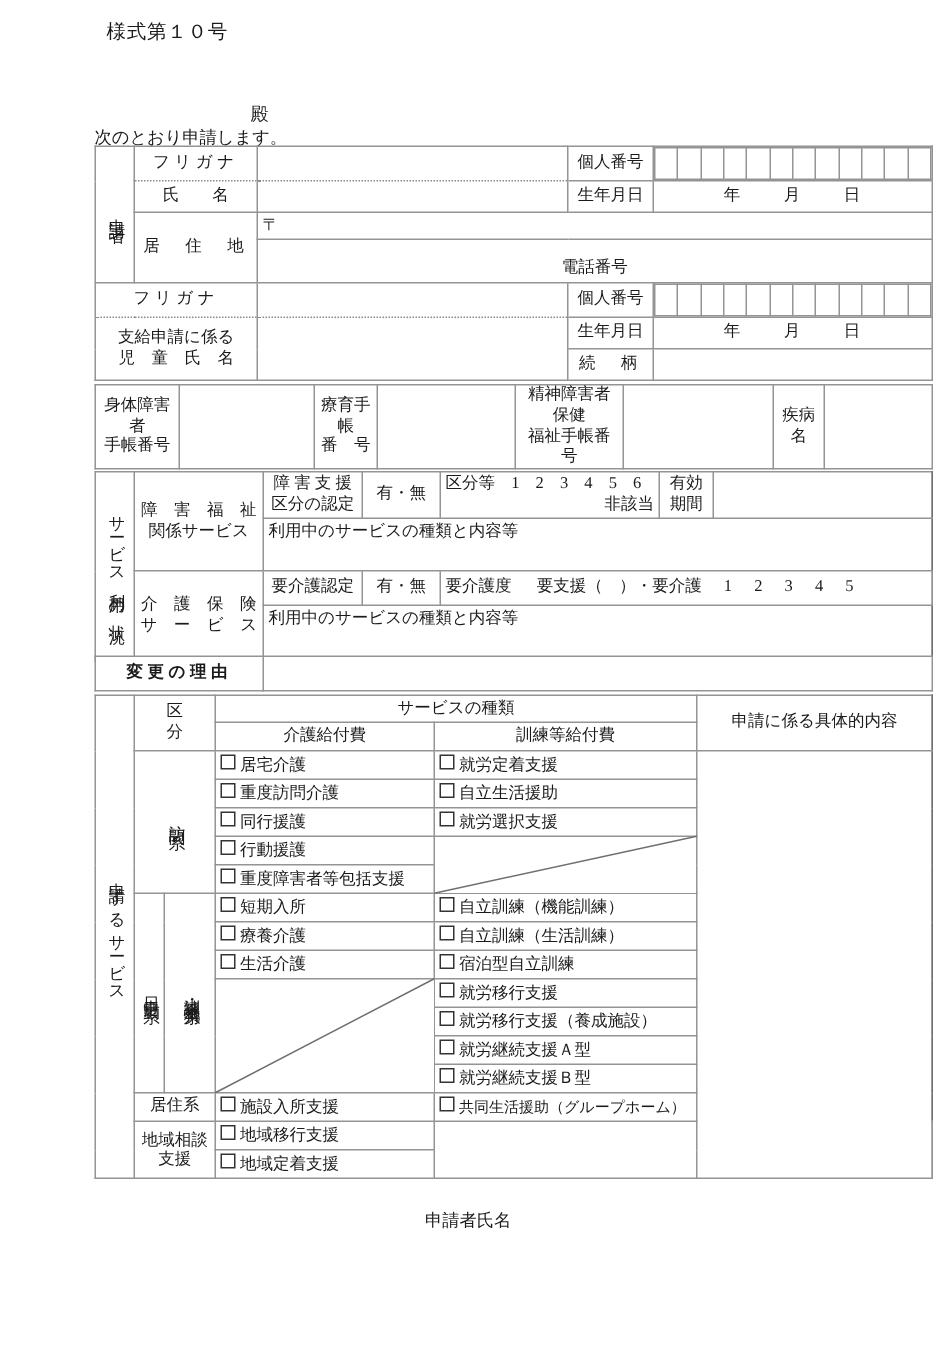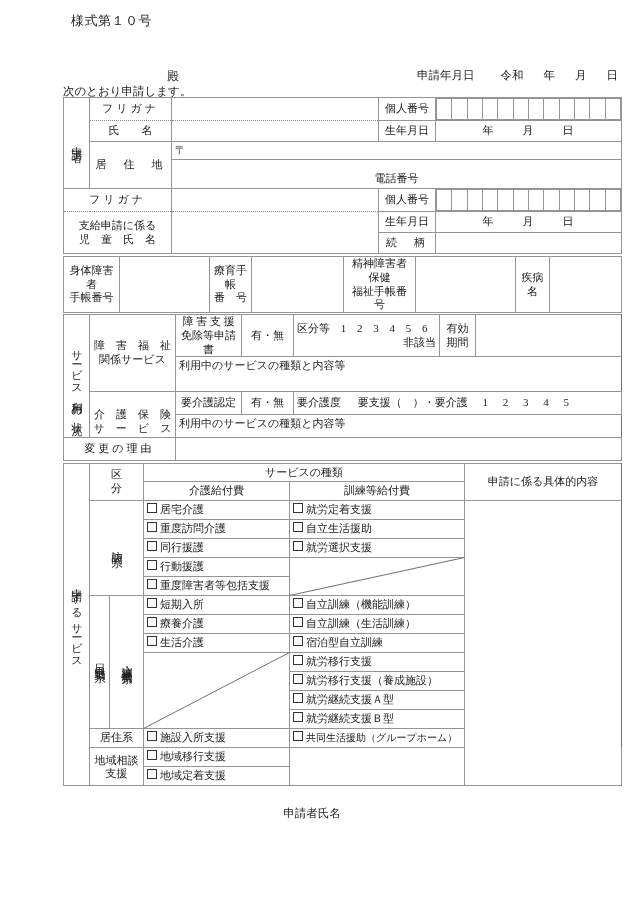--- a/index.html
+++ b/index.html
@@ -135,21 +135,21 @@
     width: 8px; height: 8px;
     border: 1px solid #333;
     margin-right: 3px;
     vertical-align: 0px;
     background: #fff;
   }
   .cat-small { font-size: 9.5px; text-align: center; line-height: 1.15; }
   .diag { position: relative; }
 
   
-  #t-reason { position: absolute; left: 36px; top: 437px; width: 558px; }
+  #t-reason { position: absolute; left: 36px; top: 437px; width: 558px; font-weight: bold; }
   #t-reason td { height: 22px; }
 
   
   .diag-line {
     position: absolute;
     pointer-events: none;
   }
 
   
   .consent {
@@ -171,23 +171,20 @@
     padding-right: 60px;
   }
 </style>
 </head>
 <body>
 
 <div class="page">
 
   <div class="form-no">様式第１０号</div>
   <div class="addressee">殿</div>
-  <div class="appdate">
-    <span>申請年月日</span><span class="era">令和</span><span class="u">年</span><span class="u">月</span><span class="u">日</span>
-  </div>
   <div class="intro">次のとおり申請します。</div>
 
   <table class="grid outer" id="t-applicant">
     <colgroup>
       <col style="width:26px">
         <col style="width:82px">
         <col style="width:207px">
       <col style="width:57px">
         <col style="width:186px">
     </colgroup>
@@ -336,21 +333,21 @@
       <tr>
         <td class="vcell" rowspan="4">
           <span class="vtext">サービス利用の状況</span>
         </td>
         <td class="ctr" rowspan="2">
           <div>障　害　福　祉</div>
           <div>関係サービス</div>
         </td>
         <td class="ctr" style="height:30px">
           <div>障 害 支 援</div>
-          <div>免除等申請書</div>
+          <div>区分の認定</div>
         </td>
         <td class="ctr">有・無</td>
         <td>
           <div style="white-space:nowrap">
             <span>区分等</span>
             <span style="margin-left:8px">1</span>
             <span style="margin-left:8px">2</span>
             <span style="margin-left:8px">3</span>
             <span style="margin-left:8px">4</span>
             <span style="margin-left:8px">5</span>

